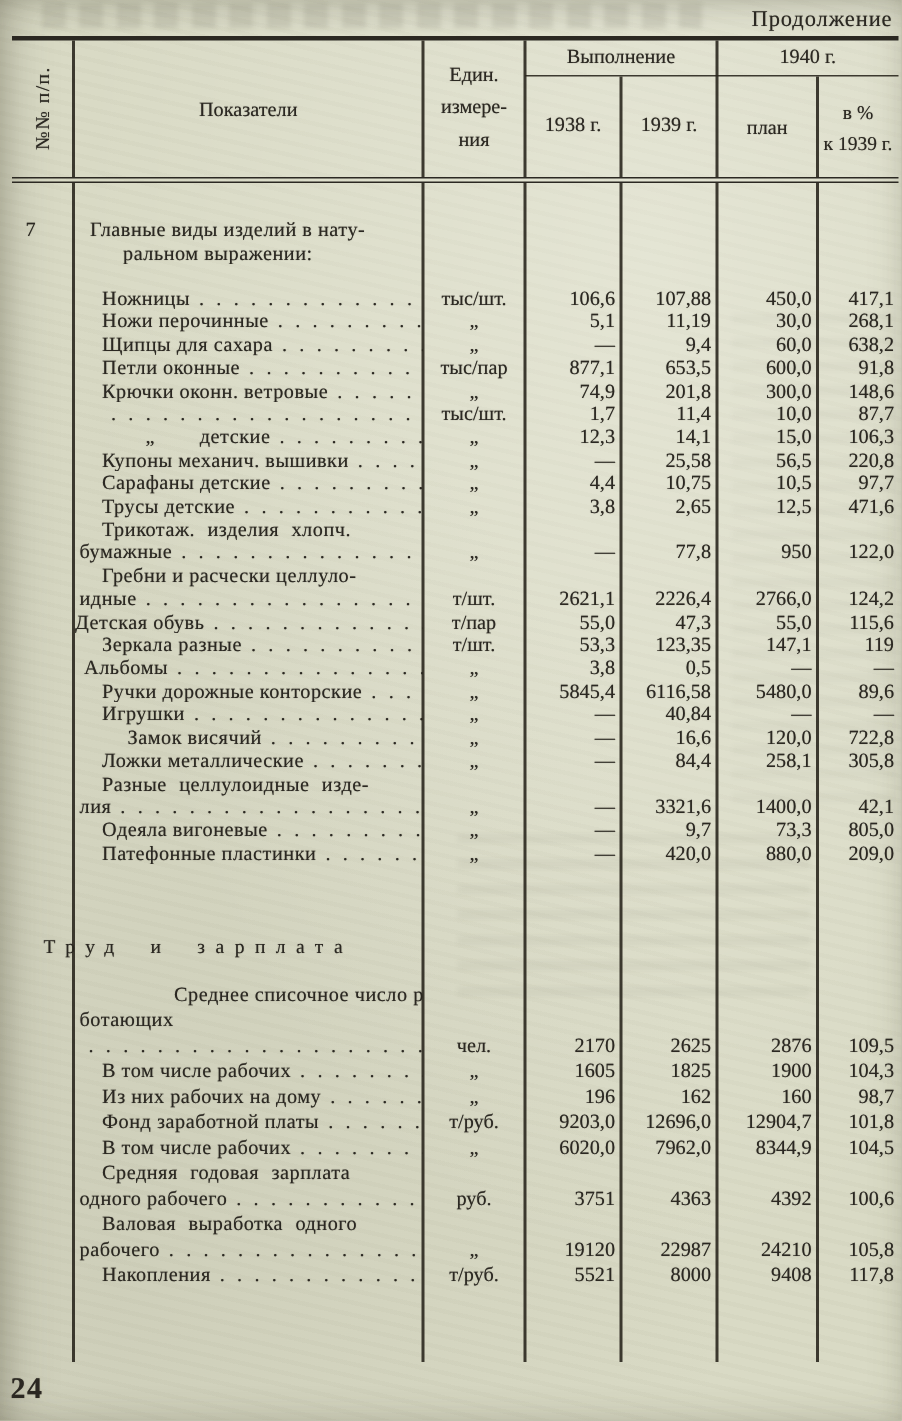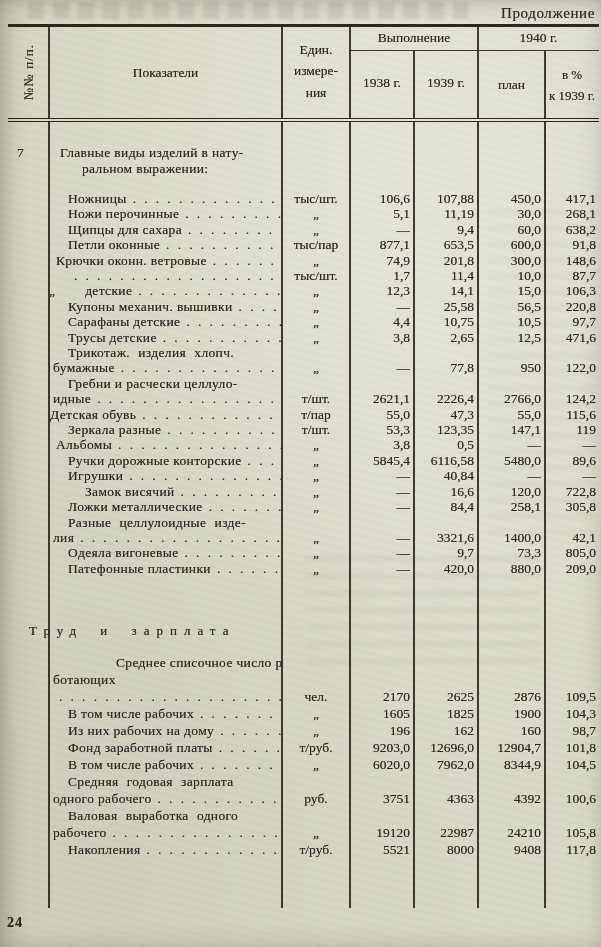--- a/index.html
+++ b/index.html
@@ -36,21 +36,21 @@
     background:repeating-linear-gradient(0deg, rgba(82,80,66,0.12) 0 6px, transparent 6px 17px);}
   .g-right{left:488px;top:205px;width:108px;height:330px;opacity:.35;
     background:repeating-linear-gradient(0deg, rgba(82,80,66,0.10) 0 6px, transparent 6px 16px);}
 
   .cont-label{
     position:absolute;top:5px;right:6px;
     font-size:15px;letter-spacing:0.6px;
   }
   .page-num{
     position:absolute;left:7px;top:915px;
-    font-size:14px;font-weight:bold;letter-spacing:1px;
+    font-size:20px;font-weight:bold;letter-spacing:1px;
   }
 
   .table{position:absolute;left:8px;top:24px;width:591px;}
   .top-rule{height:2.6px;background:var(--ink);}
   .dbl-rule{height:1.4px;background:var(--ink);margin-top:2.2px;}
 
   
   .thead{position:relative;height:91px;border-bottom:1.4px solid var(--ink);font-size:13.5px;}
   .thead .vline{position:absolute;width:1.4px;background:var(--rule);top:0;bottom:0;}
   .thead .vline.half{top:24px;}
@@ -213,21 +213,21 @@
             </div>
             <div class="c unit">тыс/пар</div>
             <div class="c val">877,1</div>
             <div class="c val">653,5</div>
             <div class="c val">600,0</div>
             <div class="c val pct">91,8</div>
           </div>
           <div class="trow">
             <div class="c num"></div>
             <div class="c lbl">
-              <div class="lline" style="padding-left: 7px;">
+              <div class="lline" style="padding-left: 19px;">
                 <span class="ltext">Крючки оконн. ветровые</span>
                 <span class="dots">. . . . . . . . . . . . . . . . . . . . . . . . . . . .</span>
               </div>
             </div>
             <div class="c unit">„</div>
             <div class="c val">74,9</div>
             <div class="c val">201,8</div>
             <div class="c val">300,0</div>
             <div class="c val pct">148,6</div>
           </div>
@@ -240,21 +240,21 @@
             </div>
             <div class="c unit">тыс/шт.</div>
             <div class="c val">1,7</div>
             <div class="c val">11,4</div>
             <div class="c val">10,0</div>
             <div class="c val pct">87,7</div>
           </div>
           <div class="trow">
             <div class="c num"></div>
             <div class="c lbl">
-              <div class="lline" style="">
+              <div class="lline" style=" margin-left: 48px;">
                 <span class="ltext">„&nbsp;&nbsp;&nbsp;&nbsp;&nbsp;&nbsp;&nbsp;&nbsp;детские</span>
                 <span class="dots">. . . . . . . . . . . . . . . . . . . . . . . . . . . .</span>
               </div>
             </div>
             <div class="c unit">„</div>
             <div class="c val">12,3</div>
             <div class="c val">14,1</div>
             <div class="c val">15,0</div>
             <div class="c val pct">106,3</div>
           </div>

